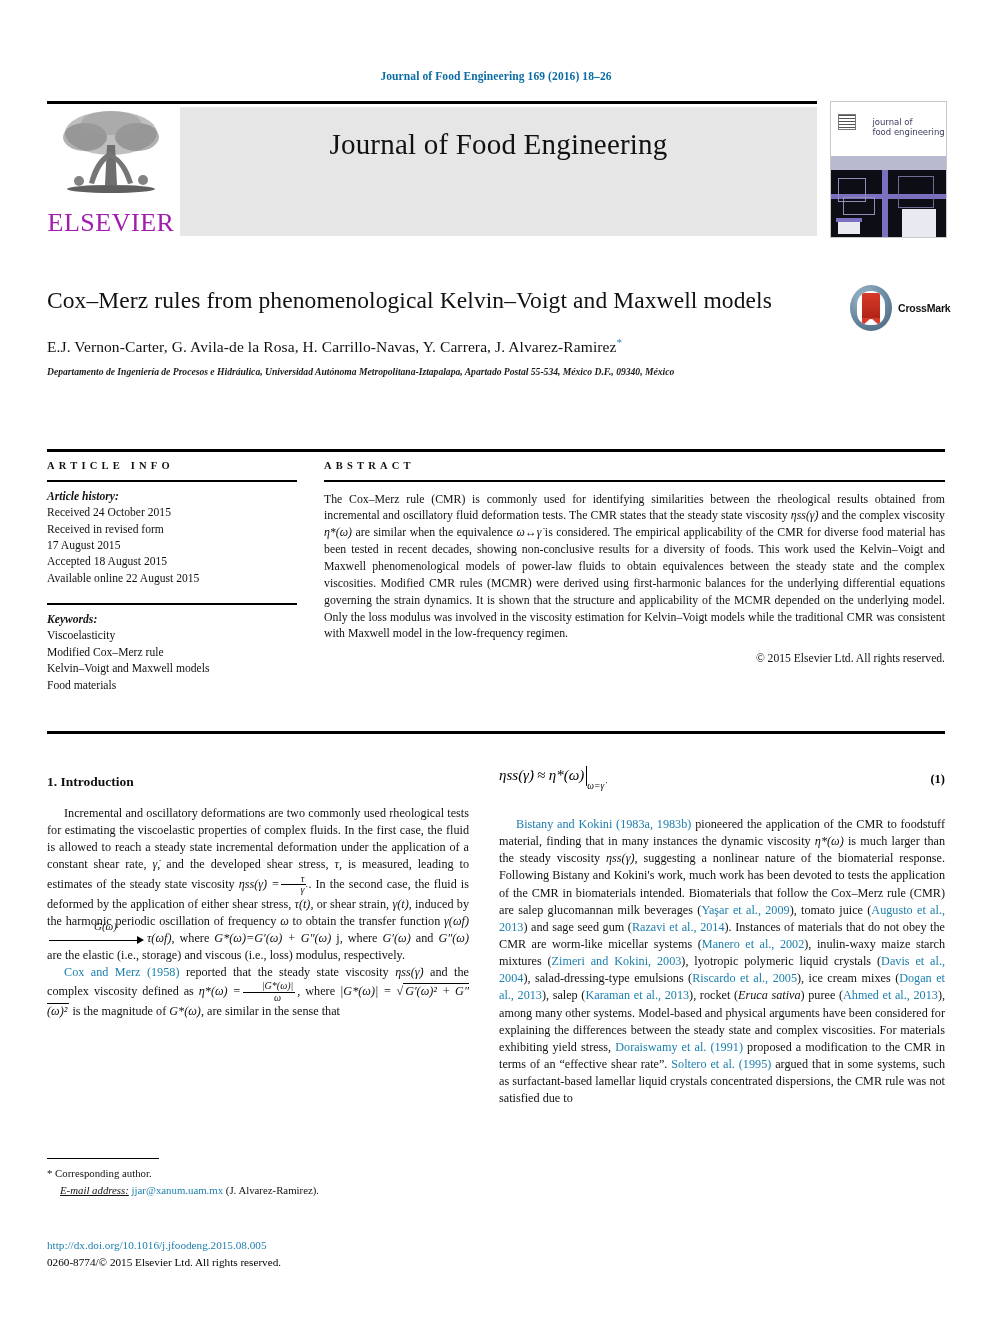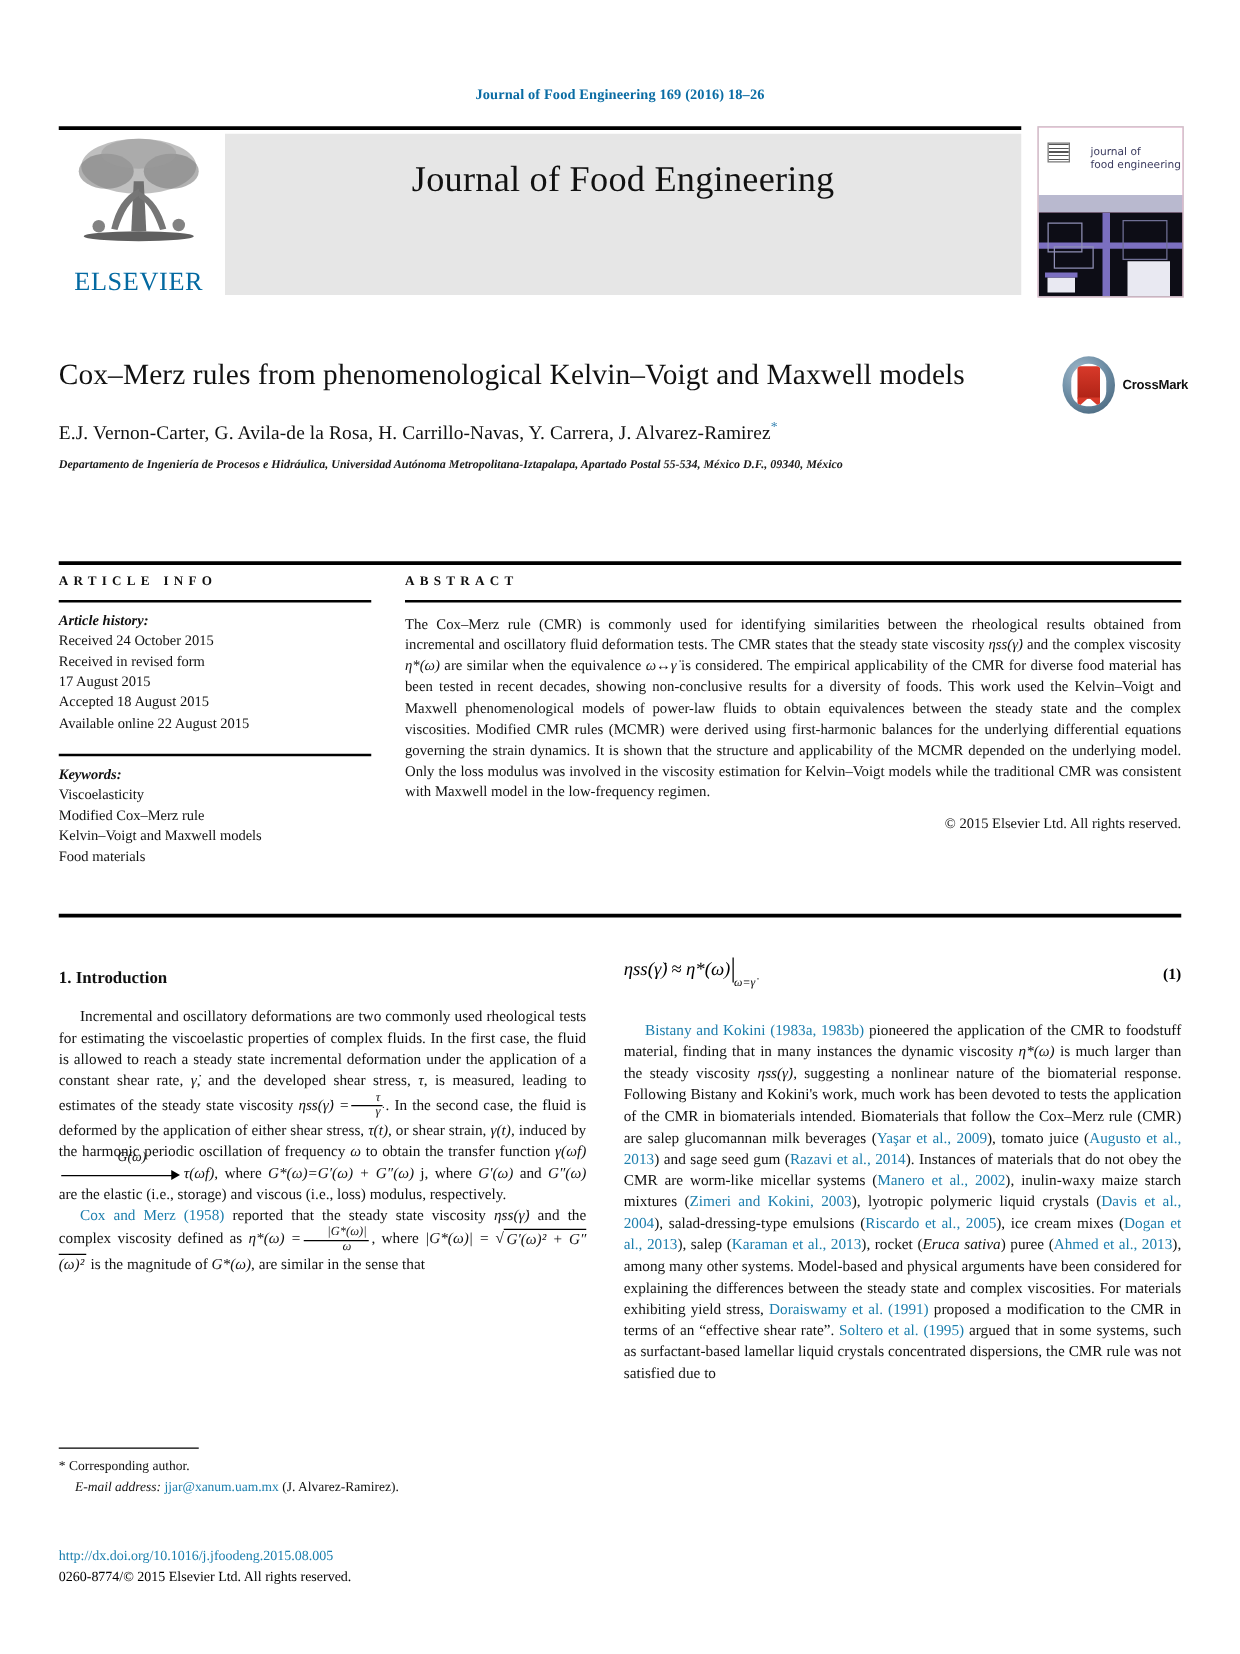--- a/index.html
+++ b/index.html
@@ -59,23 +59,23 @@
     justify-content: flex-end;
   }
   .elsevier-tree {
     width: 104px;
     height: 92px;
     position: relative;
     overflow: hidden;
   }
   .elsevier-word {
     font-family: "Liberation Serif", serif;
-    font-size: 21px;
+    font-size: 26px;
     letter-spacing: 0.5px;
-    color: #0369a1;
+    color: #a21caf;
     line-height: 1;
     margin-top: 16px;
   }
   .contents-box {
     position: absolute;
     left: 133px; top: 6px;
     width: 637px;
     height: 129px;
     background: #e6e6e6;
     text-align: center;
@@ -104,21 +104,21 @@
   .homepage-line .url {
     color: #3b8dbd;
     letter-spacing: 1.4px;
   }
   .cover-thumb {
     position: absolute;
     left: 783px; top: 0px;
     width: 115px;
     height: 135px;
     border: 1px solid #c8c8c8;
-    background: #f9a8d4;
+    background: #22c55e;
     overflow: hidden;
   }
   .cover-inner { position:absolute; left:0; top:0; right:0; bottom:0; }
   .cover-top {
     position: absolute; left: 0; top: 0; width: 100%; height: 40%;
     background: #ffffff;
   }
   .cover-title {
     position: absolute; left: 36%; top: 12%;
     font-size: 8.5px; line-height: 1.15; color: #3a3a5e;
@@ -366,21 +366,21 @@
     width: 422px;
   }
   .fn-rule {
     width: 112px; height: 1.4px; background: #000; margin-bottom: 6px;
   }
   .fn-line {
     font-size: 10.8px;
     line-height: 1.5;
     color: #111;
   }
-  .fn-line .ital { font-style: italic; }
+  .fn-line .ital { font-style: italic; text-decoration: underline; }
   .fn-link { color: #1b7ead; }
   .doi-block {
     position: absolute;
     left: 47px; top: 1237px;
     width: 460px;
     font-size: 11.2px;
     line-height: 1.55;
   }
   .doi-link { color: #1b7ead; }
 </style>

